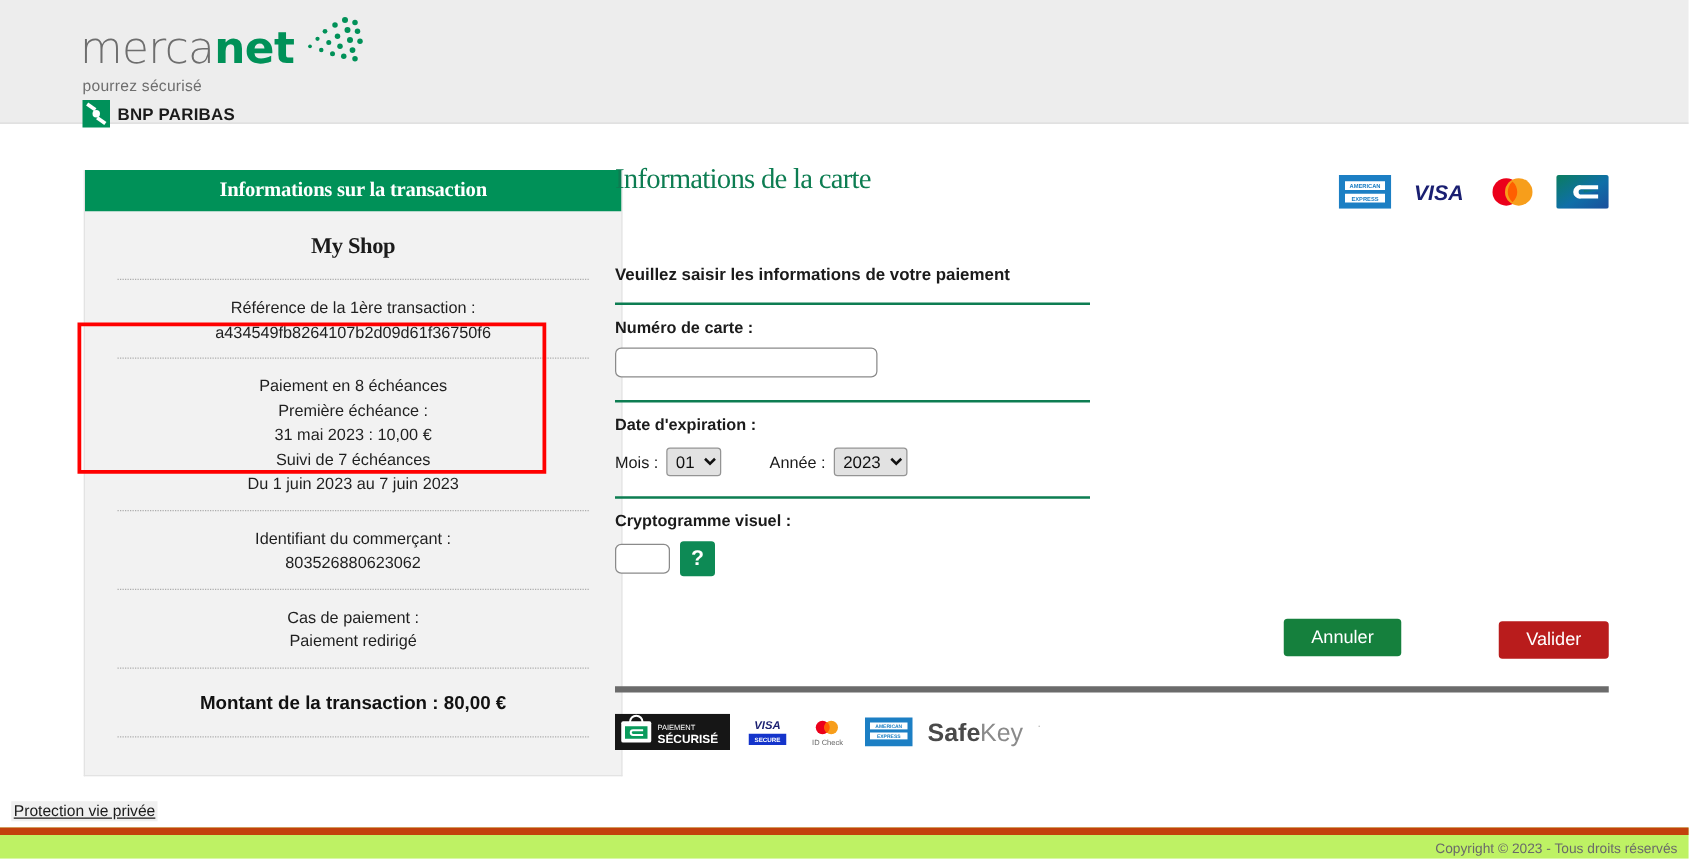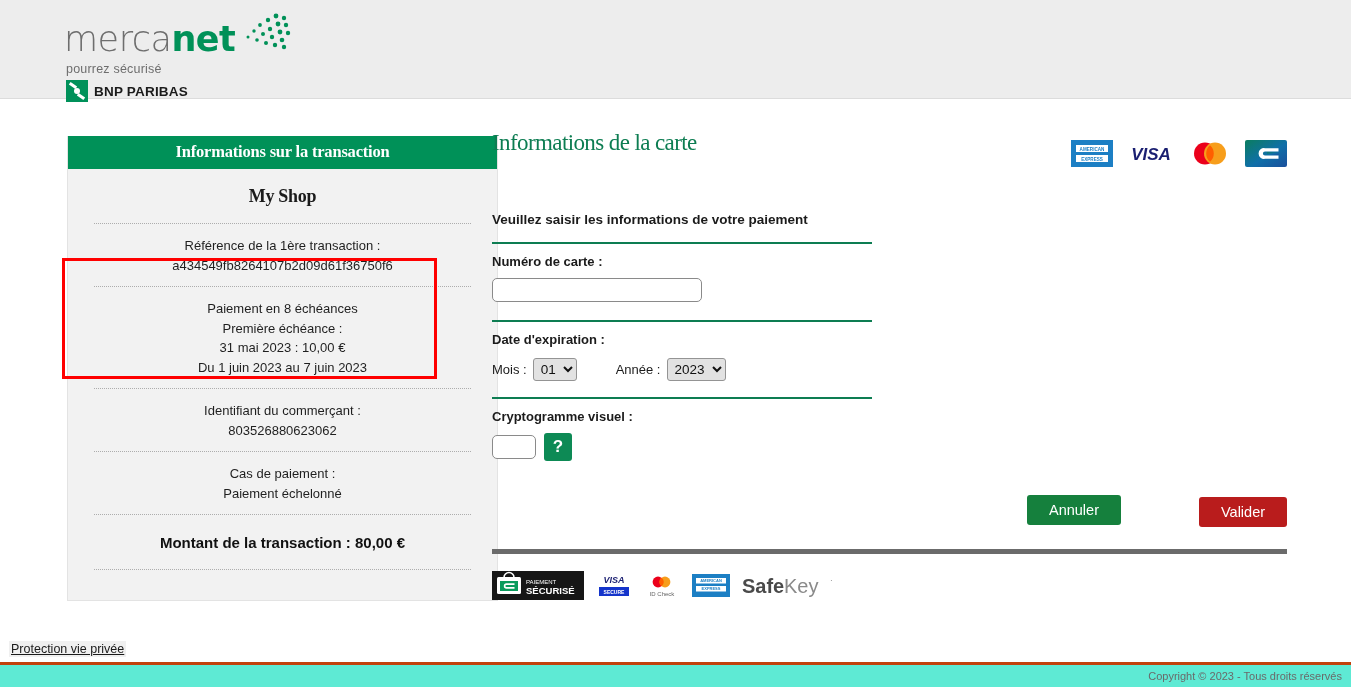--- a/index.html
+++ b/index.html
@@ -316,22 +316,22 @@
     text-decoration: underline;
     background: #f0f0f0;
     padding: 1px 2px;
   }
   .footbar {
     position: absolute;
     left: 0;
     bottom: 0;
     width: 1351px;
     height: 25px;
-    background: #5eead4;
-    border-top: 3px solid #c2410c;
+    background: #bef264;
+    border-top: 6px solid #c2410c;
   }
   .copyright {
     position: absolute;
     right: 9px;
     top: 5px;
     font-size: 11px;
     color: #6a6a6a;
   }
 </style>
 </head>
@@ -381,33 +381,34 @@
     <div class="blk">
       <span class="lbl">Référence de la 1ère transaction :</span>
       <span class="val">a434549fb8264107b2d09d61f36750f6</span>
     </div>
     <div class="dotline"></div>
 
     <div class="blk">
       <span class="lbl">Paiement en 8 échéances</span>
       <span class="val">Première échéance :</span>
       <span class="val">31 mai 2023 : 10,00 €</span>
+      <span class="val">Suivi de 7 échéances</span>
       <span class="val">Du 1 juin 2023 au 7 juin 2023</span>
     </div>
     <div class="dotline"></div>
 
     <div class="blk">
       <span class="lbl">Identifiant du commerçant :</span>
       <span class="val">803526880623062</span>
     </div>
     <div class="dotline"></div>
 
     <div class="blk">
       <span class="lbl">Cas de paiement :</span>
-      <span class="val">Paiement échelonné</span>
+      <span class="val">Paiement redirigé</span>
     </div>
     <div class="dotline"></div>
 
     <div class="amount-blk">
       <span class="lbl">Montant de la transaction  :</span>
       <span class="val">80,00 €</span>
     </div>
     <div class="dotline"></div>
     <div class="pad-bottom"></div>
   </div>

